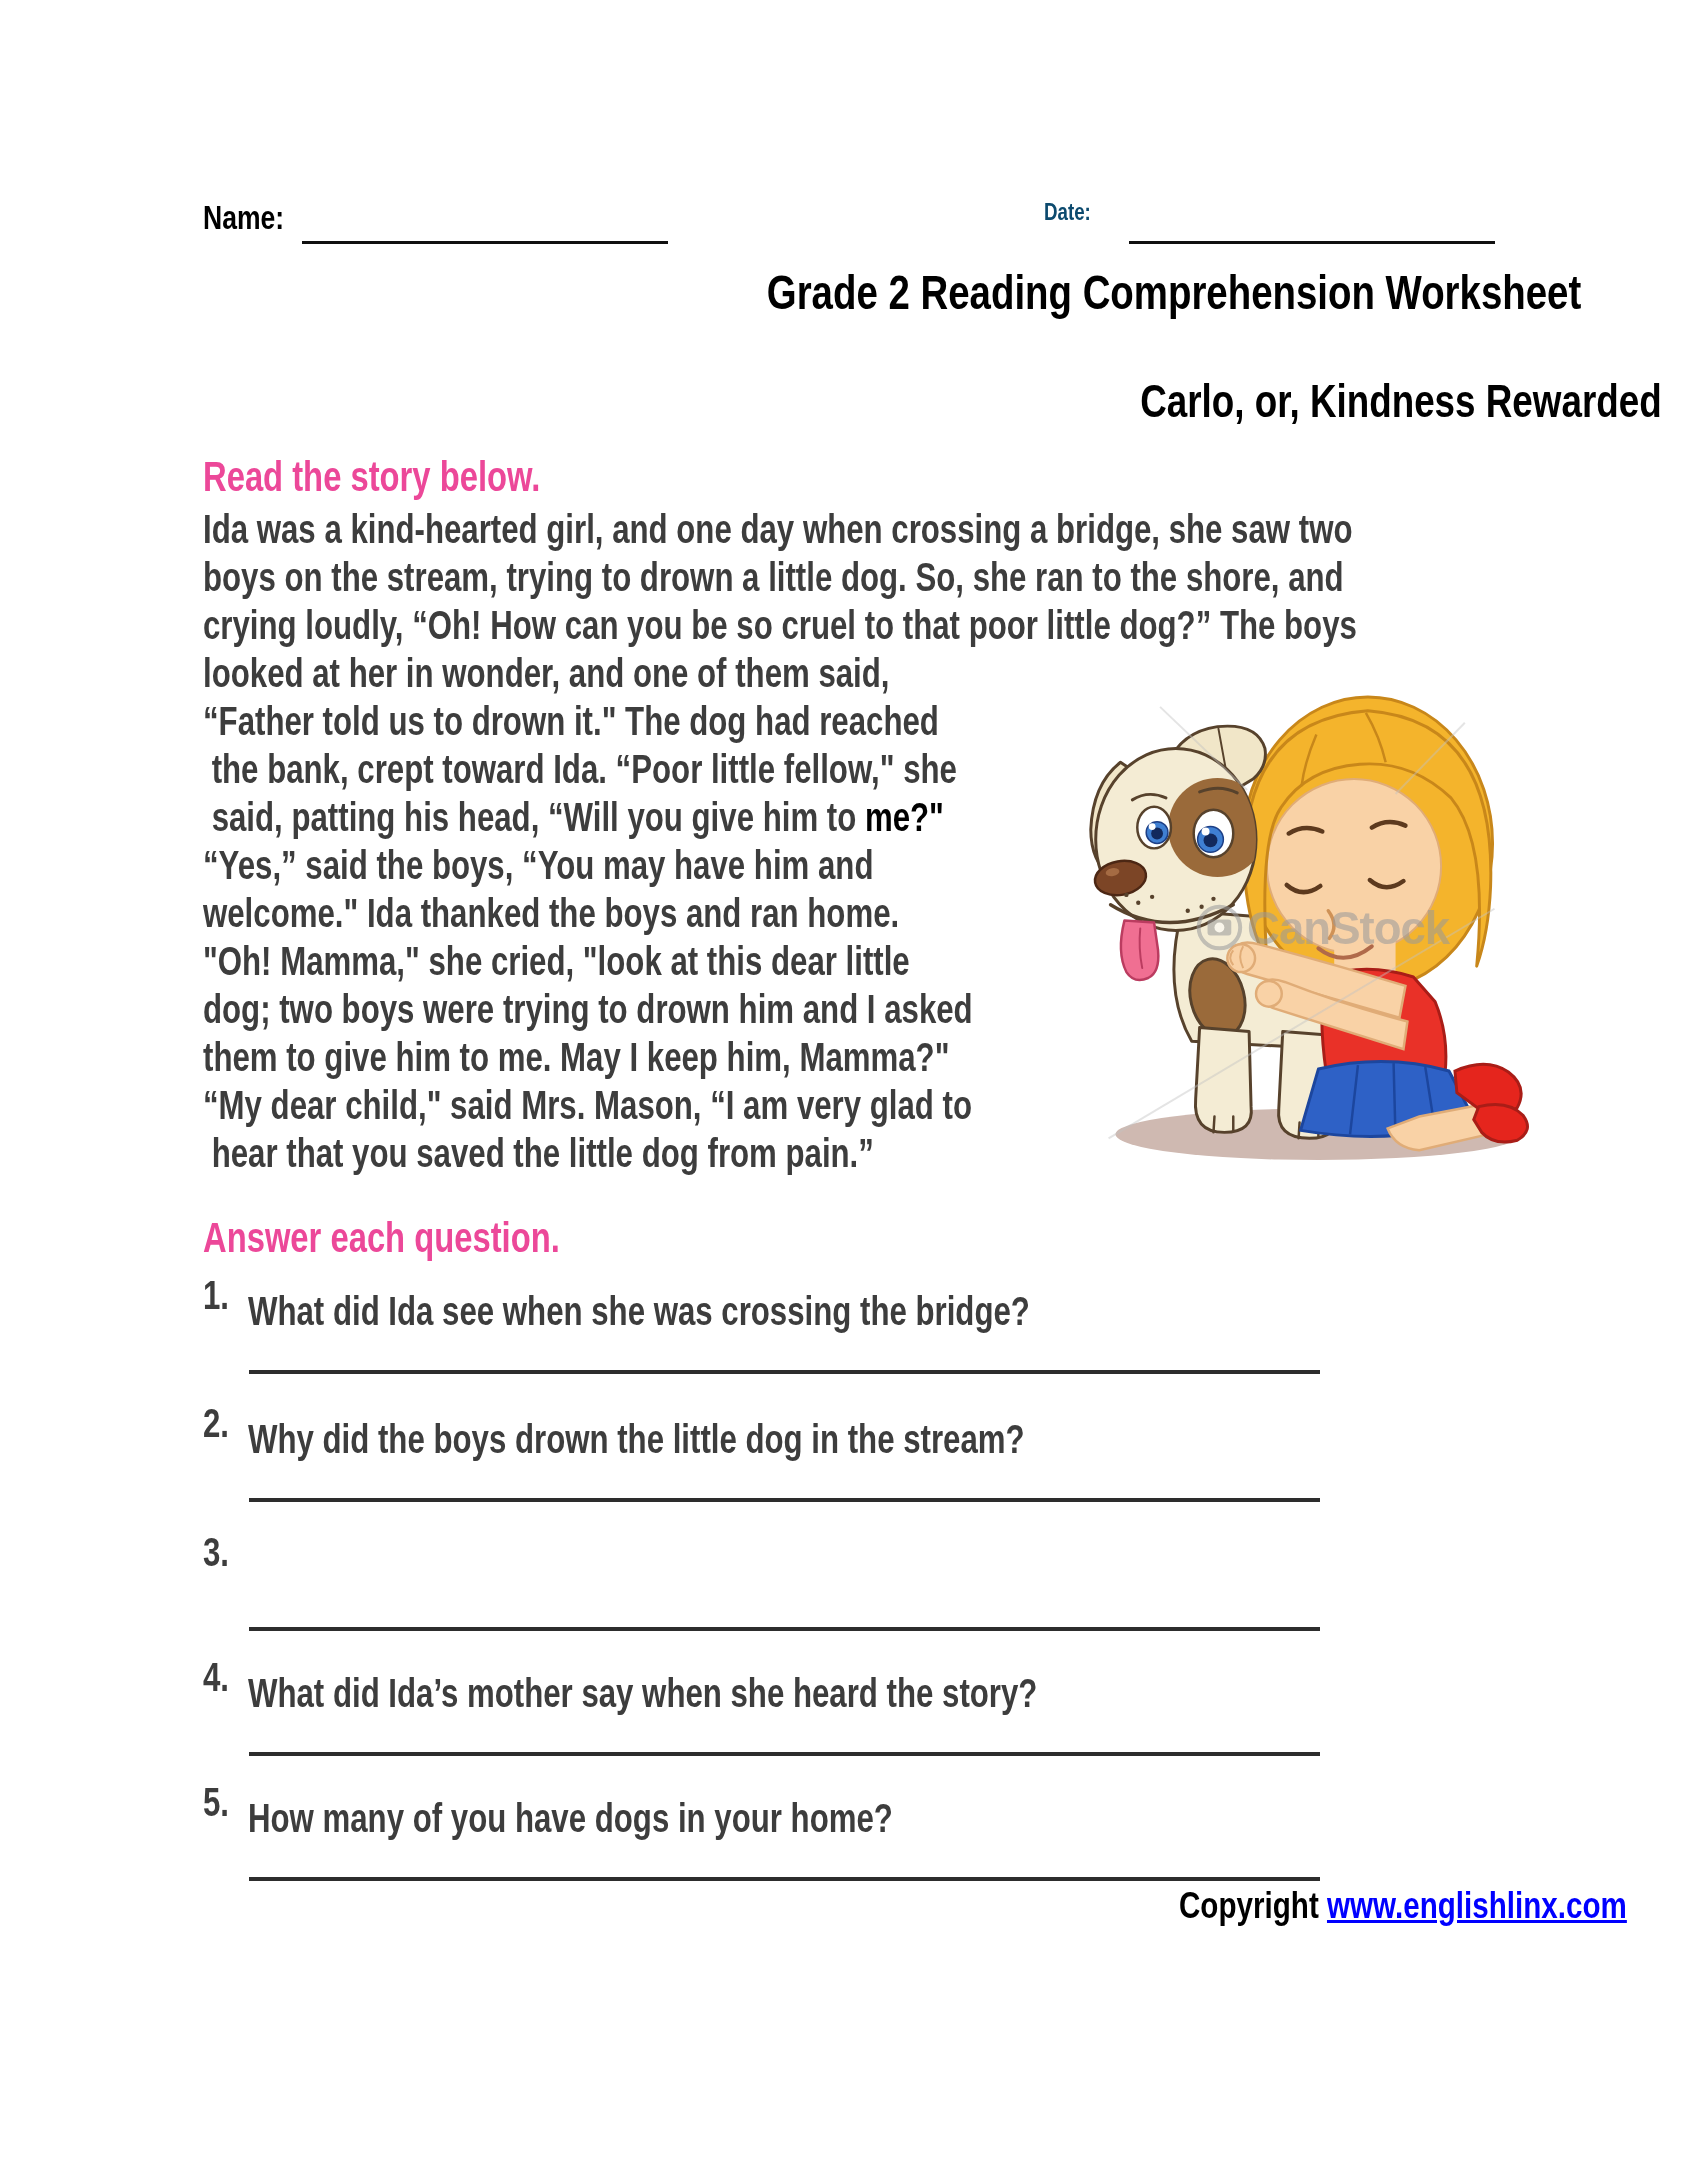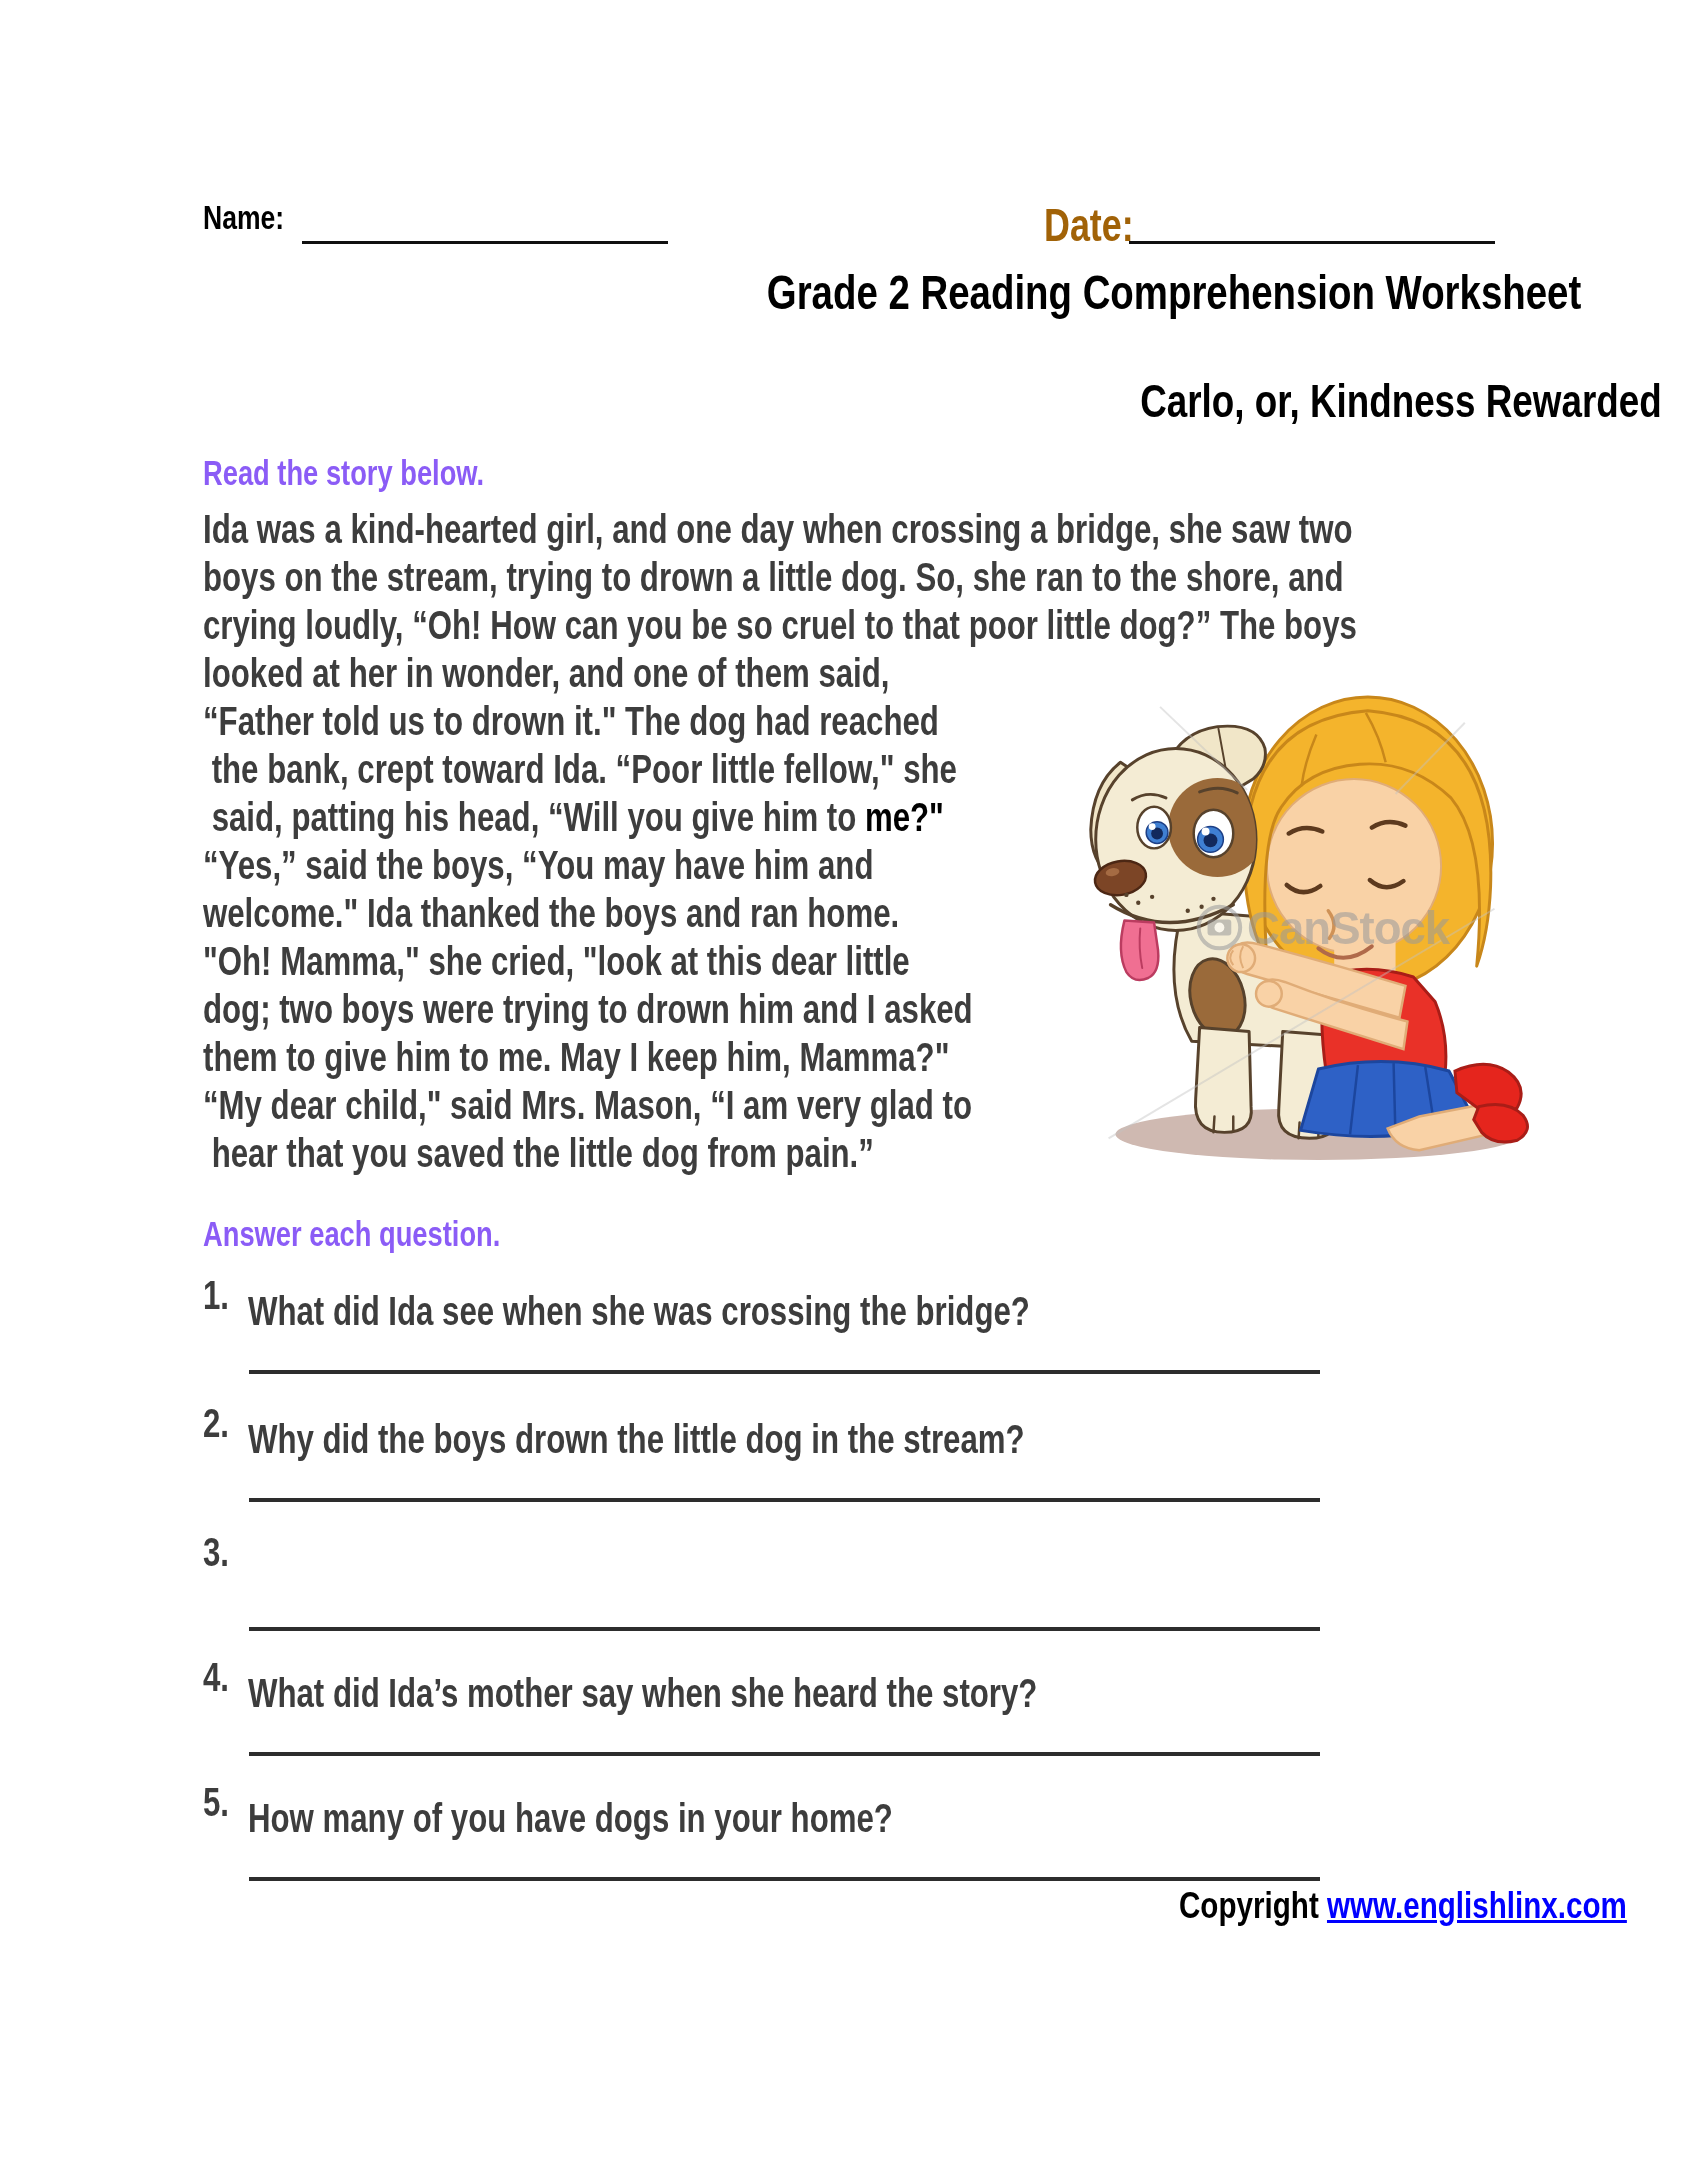--- a/index.html
+++ b/index.html
@@ -7,28 +7,28 @@
     position:relative; width:1683px; height:2074px; background:#ffffff;
     font-family:"Liberation Sans", sans-serif; font-weight:bold; overflow:hidden;
   }
   
   .cond  { display:inline-block; white-space:pre; transform:scaleX(0.78); transform-origin:0 50%; }
   .condc { display:inline-block; white-space:pre; transform:scaleX(0.80); transform-origin:50% 50%; }
 
   .center-line { position:absolute; left:0; width:1683px; text-align:right; color:#000; }
 
   #name-label  { position:absolute; left:203px;  top:198px; font-size:34px; color:#000; }
-  #date-label  { position:absolute; left:1044px; top:198px; font-size:46px; color:#a16207; }
+  #date-label  { position:absolute; left:1044px; top:198px; font-size:24px; color:#0c4a6e; }
   #name-line   { position:absolute; left:302px;  top:241px; width:366px; height:0; border-top:3px solid #101010; }
   #date-line   { position:absolute; left:1129px; top:241px; width:366px; height:0; border-top:3px solid #101010; }
 
   #title    { top:265px; font-size:48px; }
   #subtitle { top:374px; font-size:46px;padding-left:44px; }
 
-  .teal-heading { position:absolute; left:203px; font-size:35px; color:#8b5cf6; }
+  .teal-heading { position:absolute; left:203px; font-size:42px; color:#ec4899; }
   #read-heading   { top:453px; }
   #answer-heading { top:1214px; }
 
   #story { position:absolute; left:203px; top:505px; }
   .story-line { height:48px; line-height:48px; font-size:40px; color:#3d3d3d; white-space:pre; }
   .story-line .em { color:#000; }
 
   #illustration { position:absolute; left:1069px; top:683px; width:475px; height:495px; }
 
   .question { position:absolute; left:203px; width:1238px; height:109px; font-size:40px; color:#3d3d3d; }

